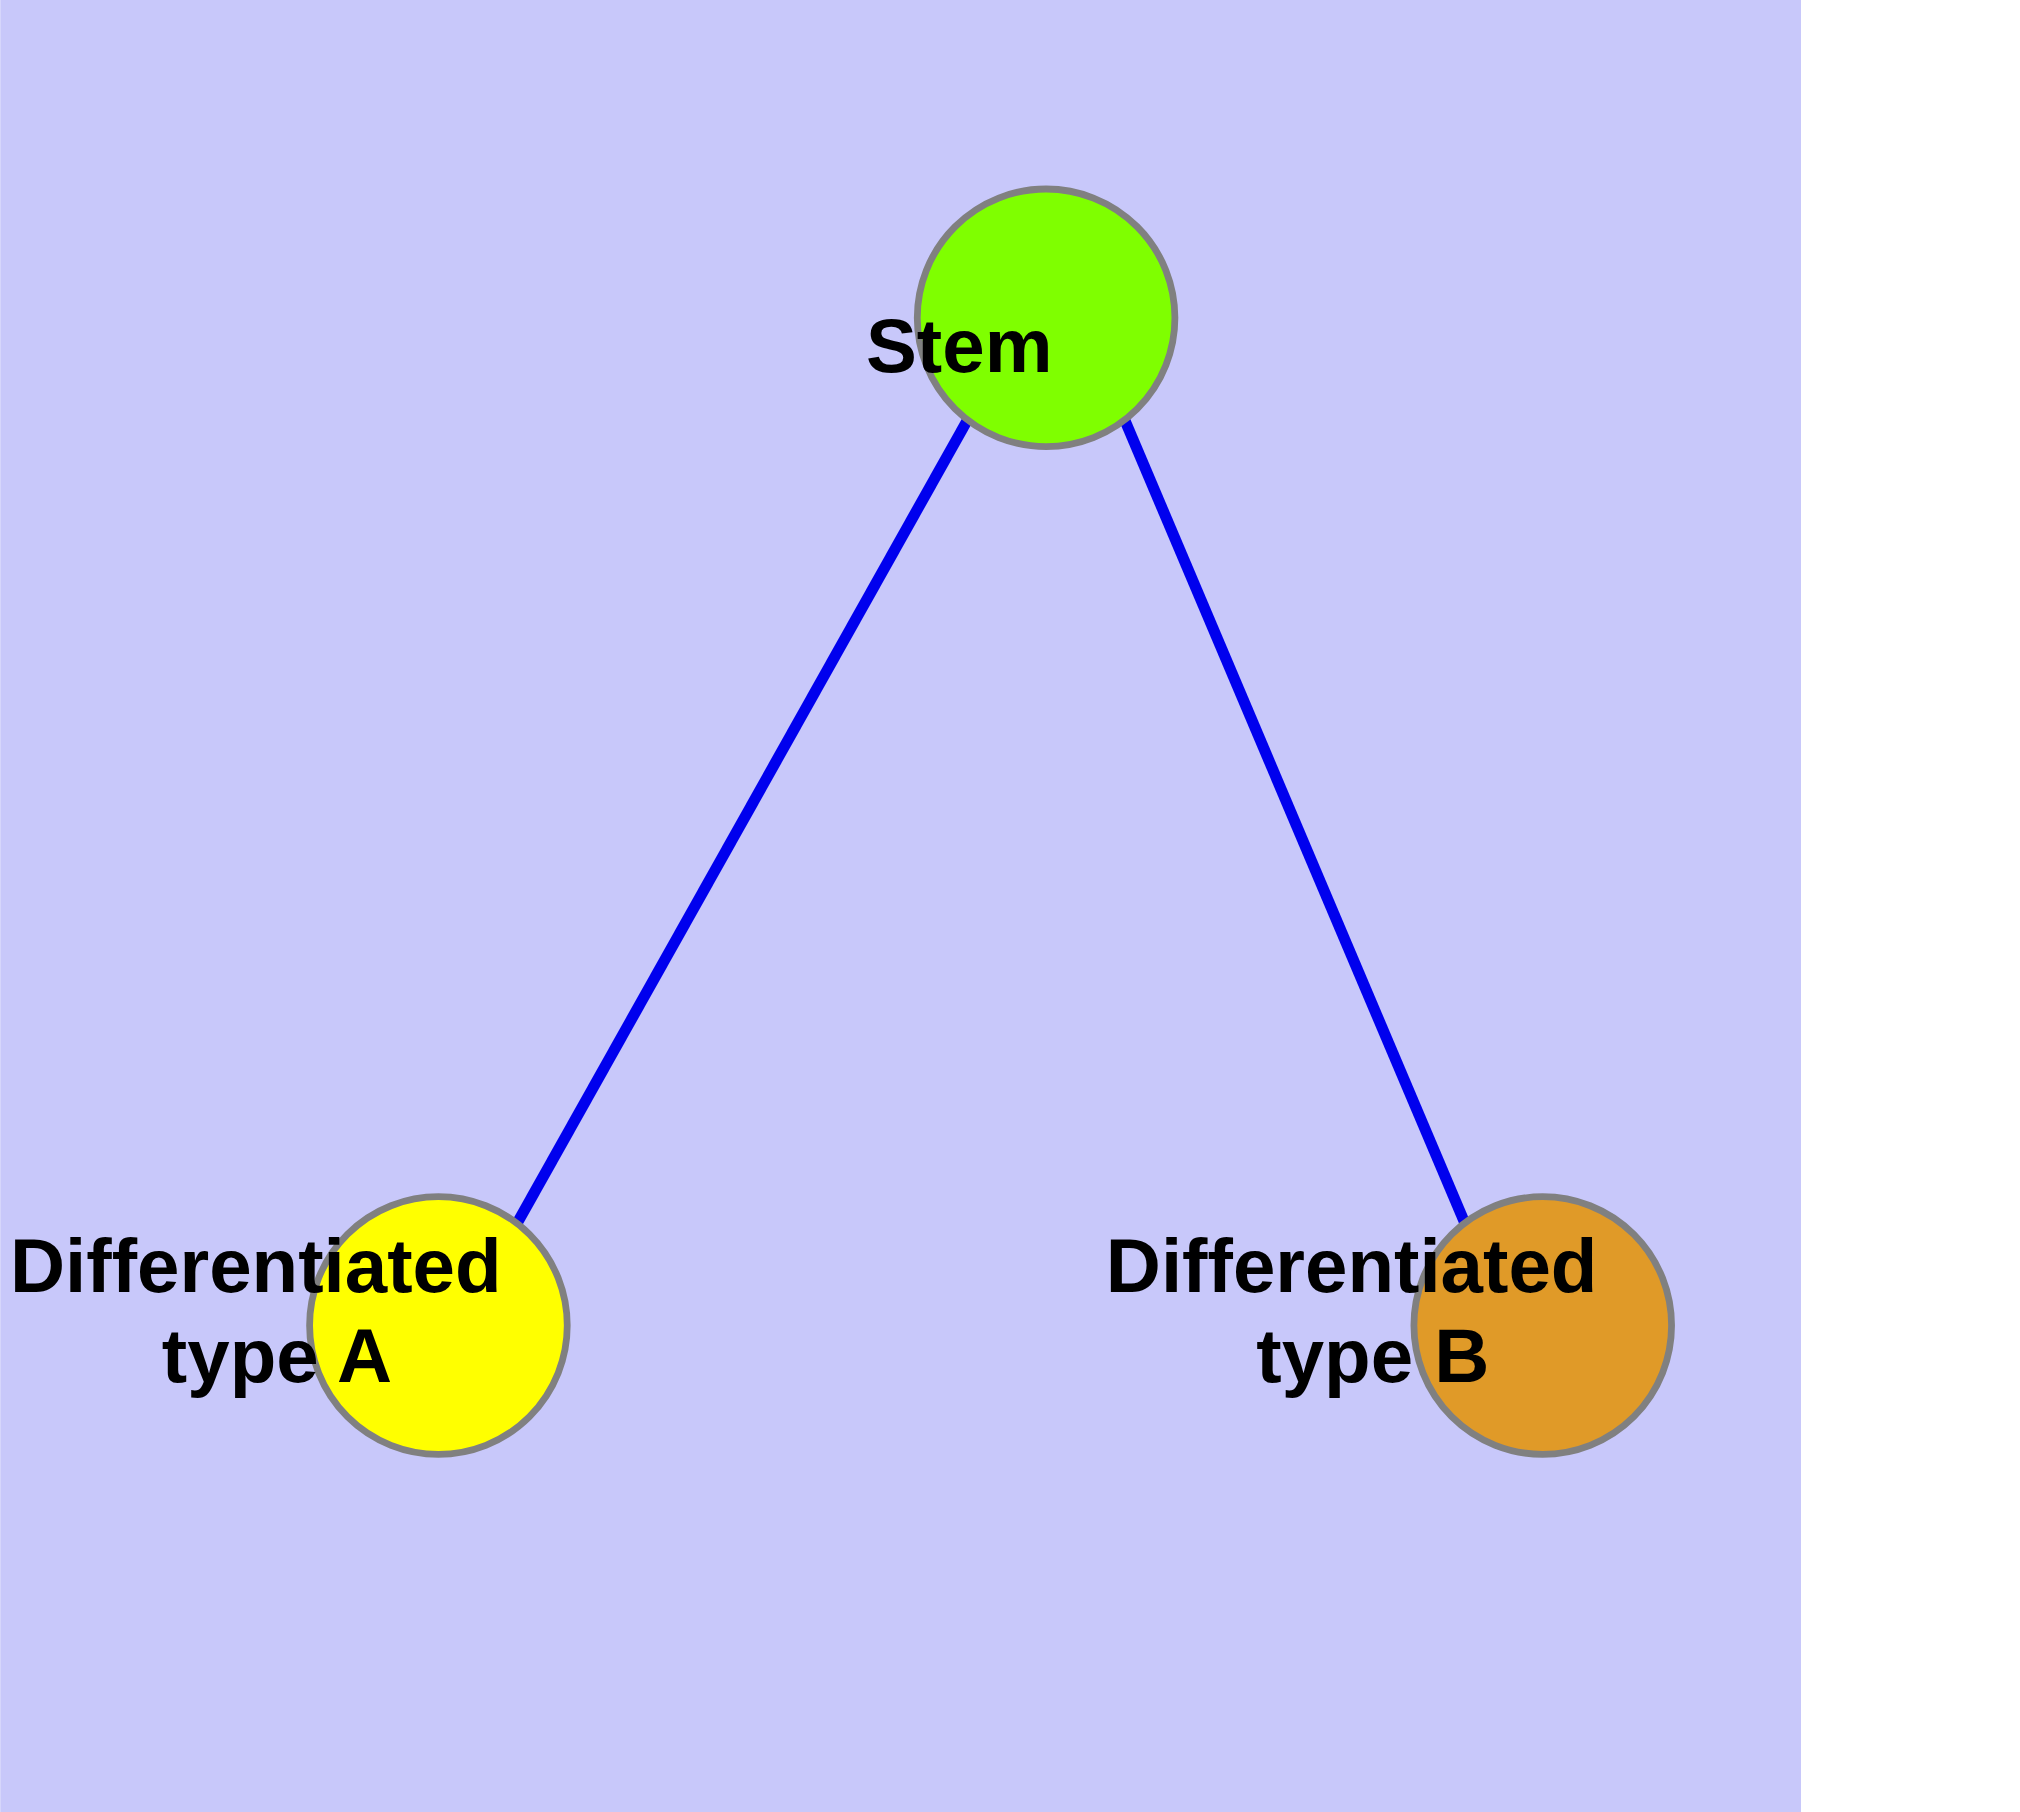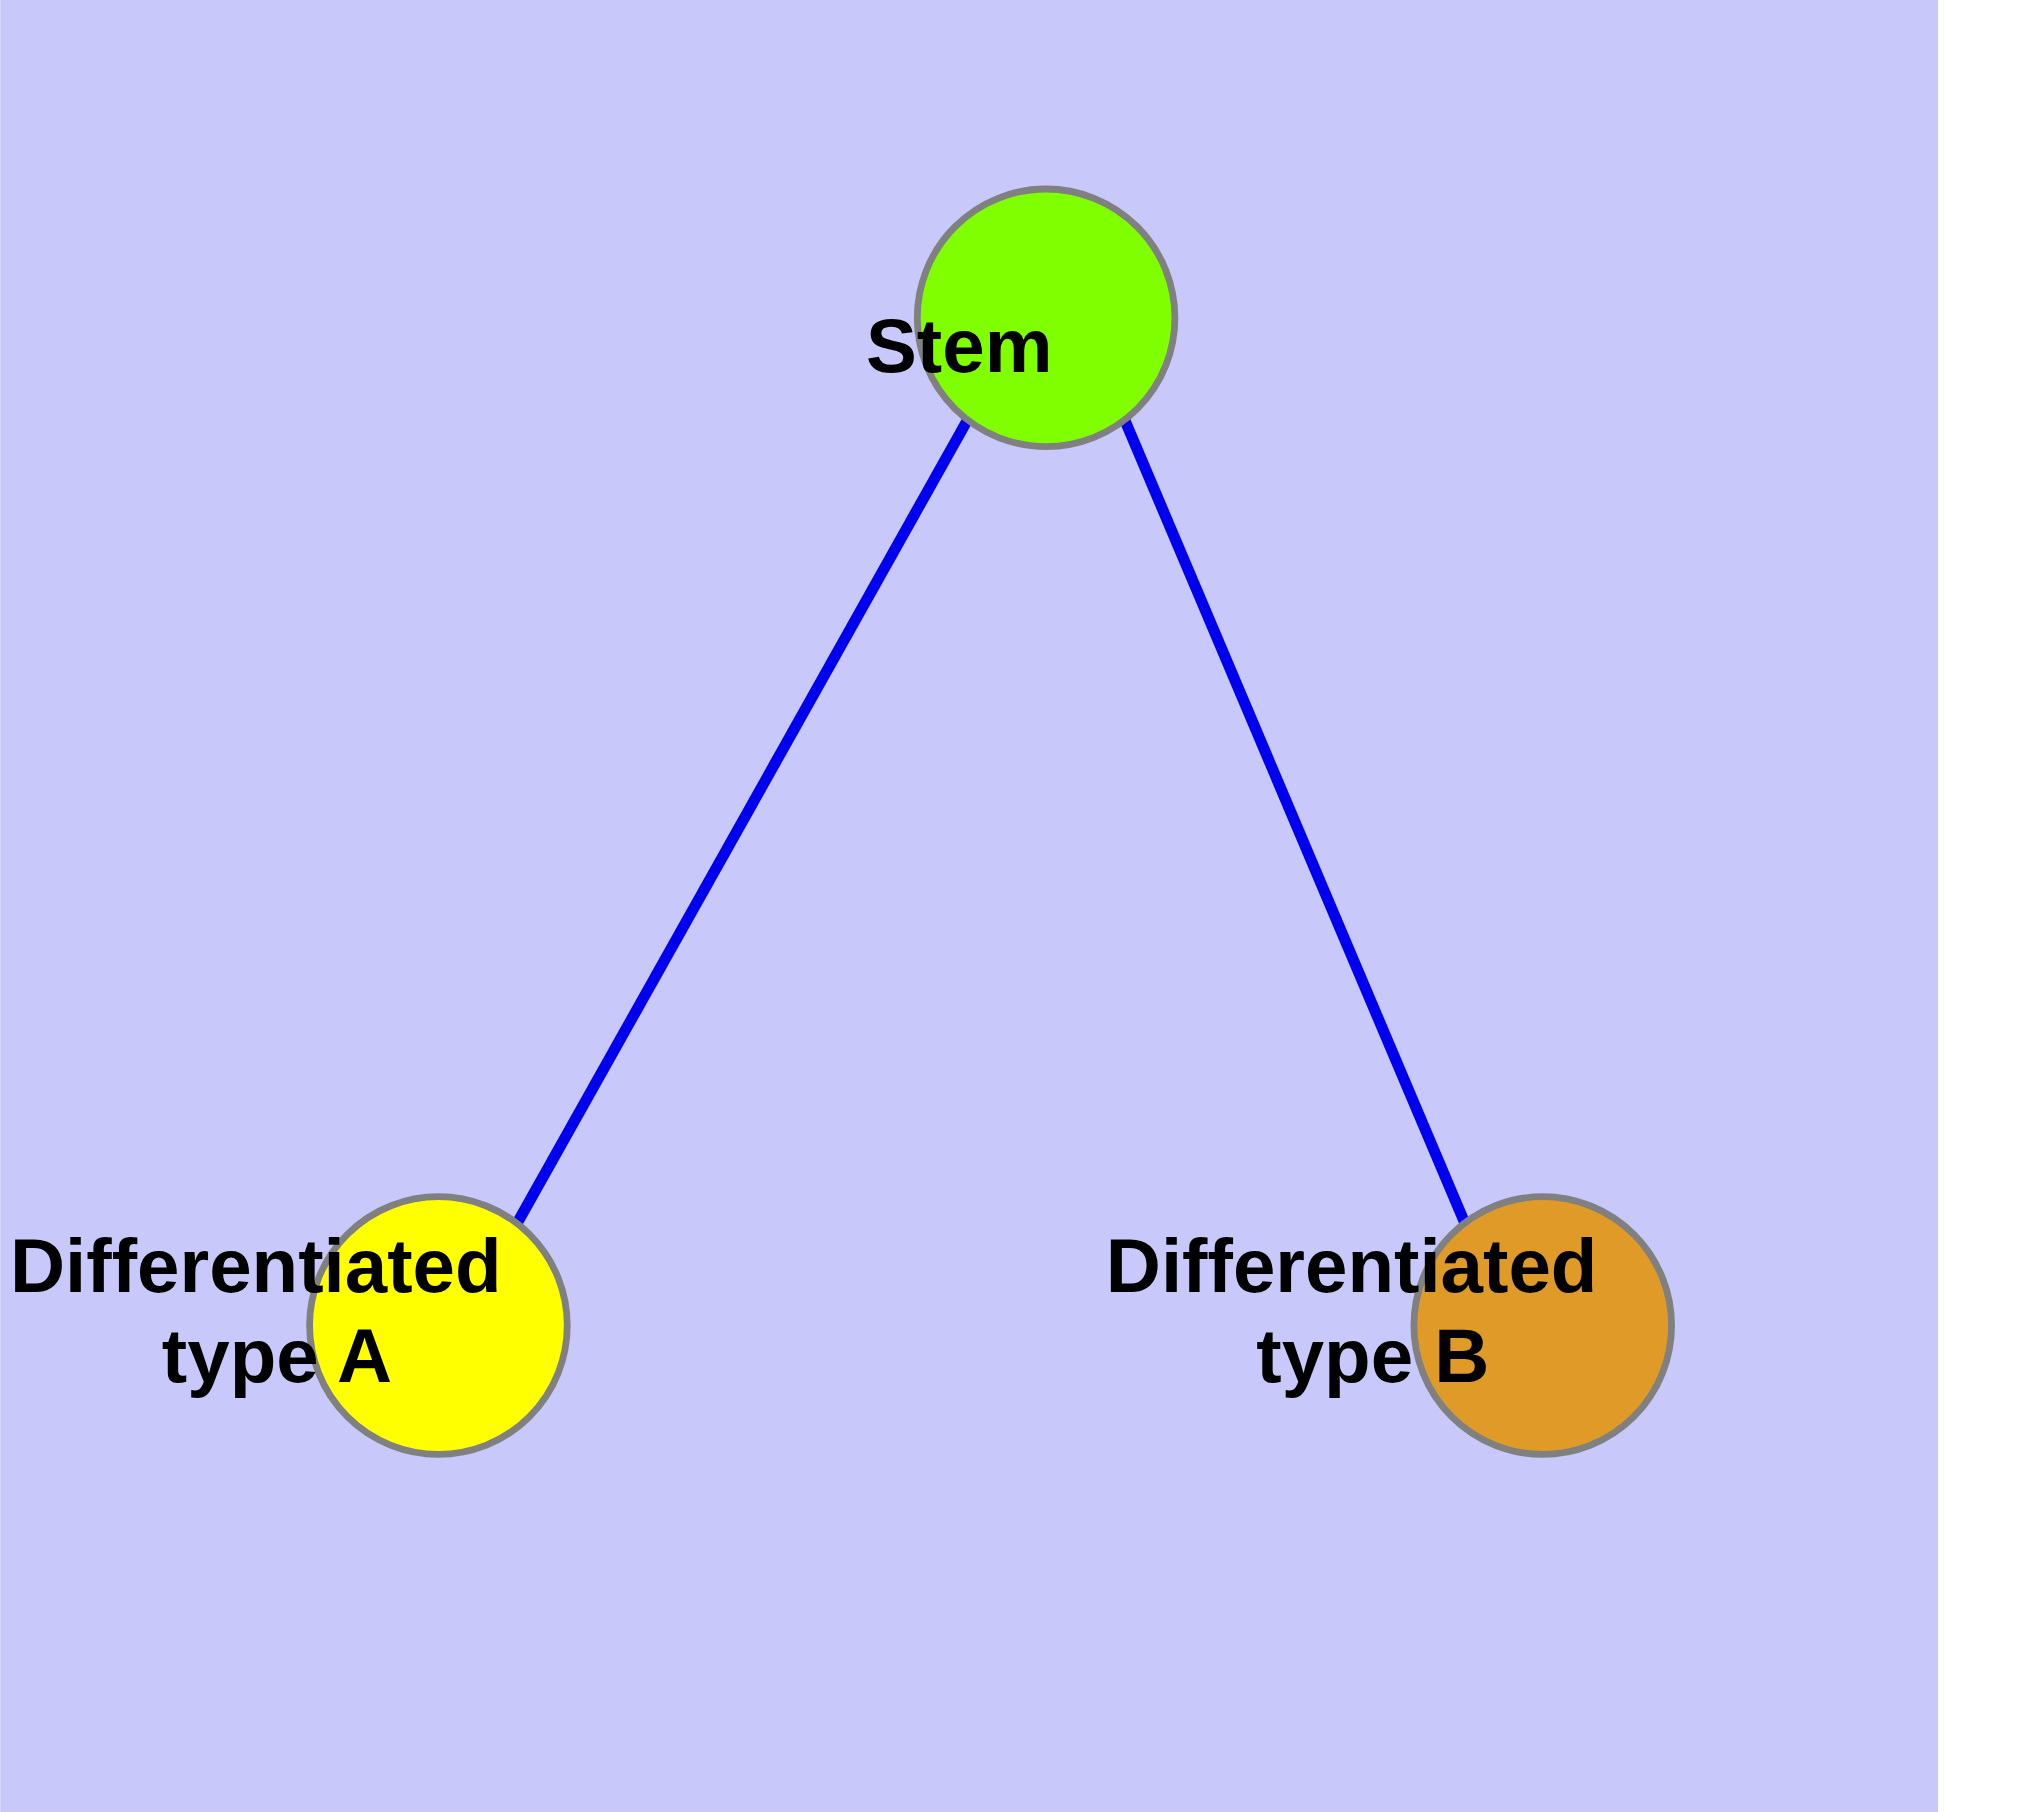--- a/index.html
+++ b/index.html
@@ -28,21 +28,21 @@
     font-weight: bold;
     fill: #000000;
     text-anchor: middle;
     dominant-baseline: auto;
     white-space: pre;
   }
 </style>
 </head>
 <body>
 
-<div id="canvas" style="width: 1938px; height: 1812px;">
+<div id="canvas" style="width: 1801px; height: 1812px;">
   <svg id="graph-svg" viewBox="0 0 2384 2138" style="width: 2021px; height: 1812px;">
 
     <rect id="bg-rect" x="0" y="0" width="2384" height="2138" fill="#c8c8fa"></rect>
 
     <g id="edges-layer">
       <line id="edge-0" x1="1141" y1="496" x2="610" y2="1443" stroke="#0000ee" stroke-width="13" stroke-linecap="butt"></line>
       <line id="edge-1" x1="1327" y1="496" x2="1728" y2="1443" stroke="#0000ee" stroke-width="13" stroke-linecap="butt"></line>
     </g>
 
     <g id="nodes-layer">

